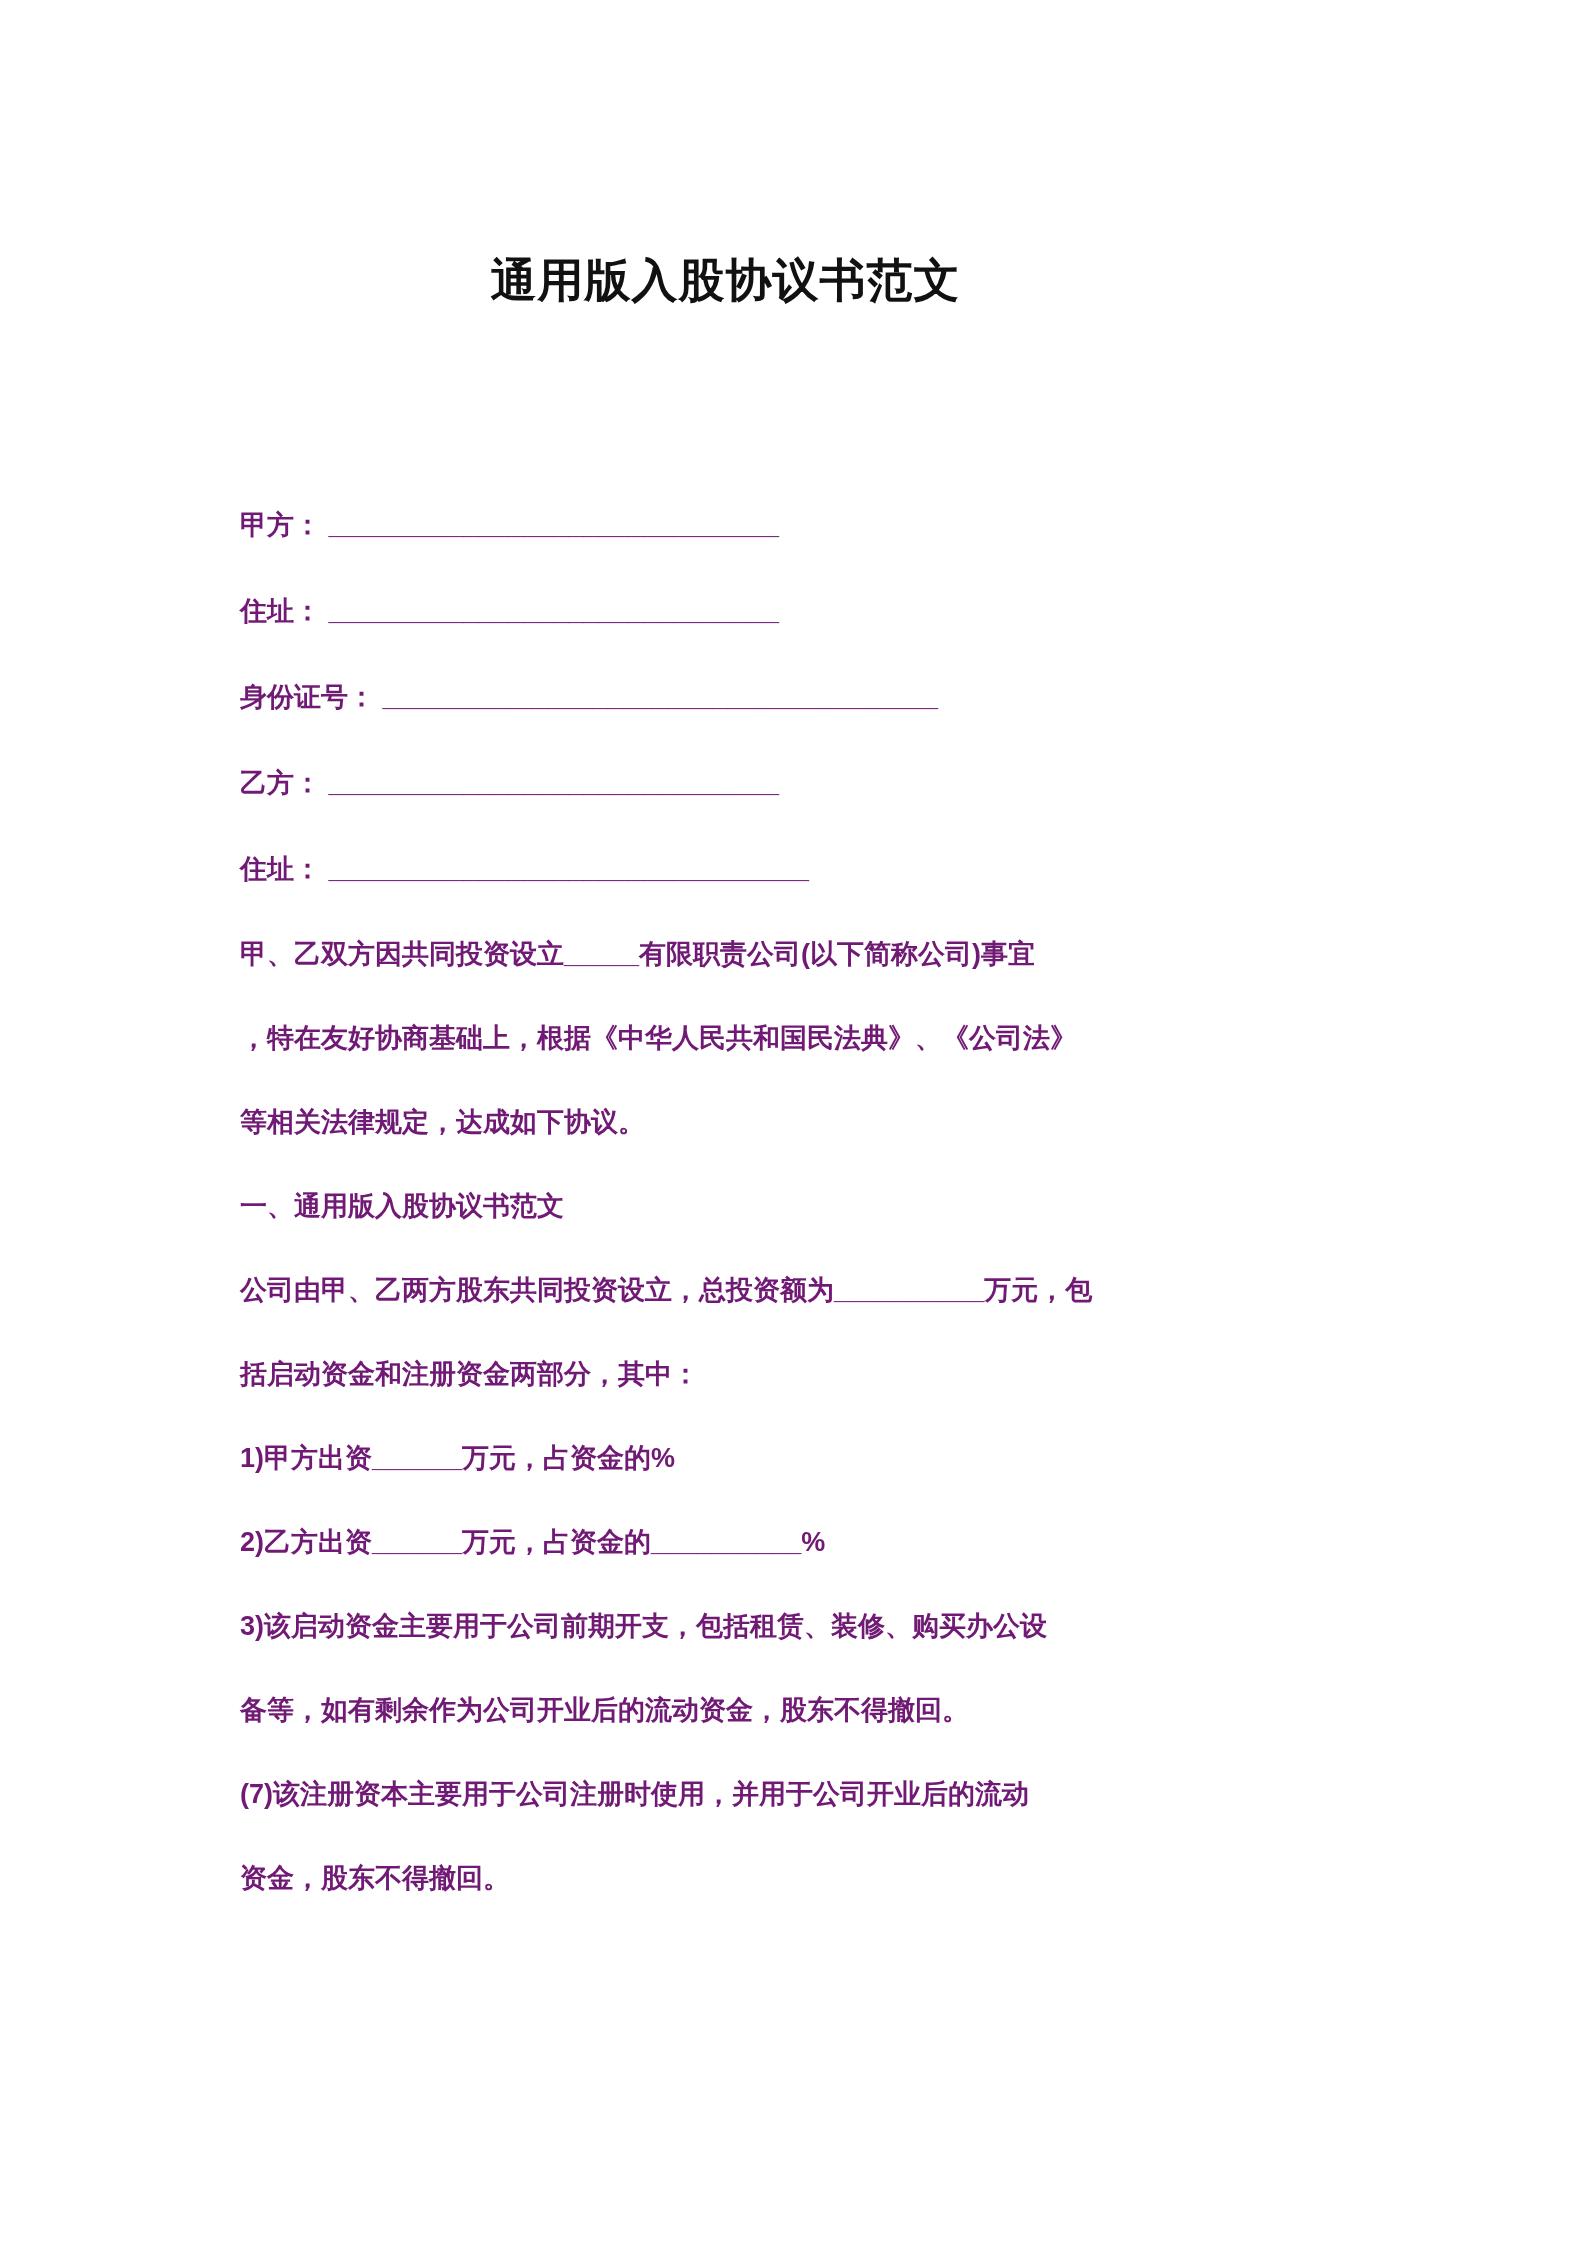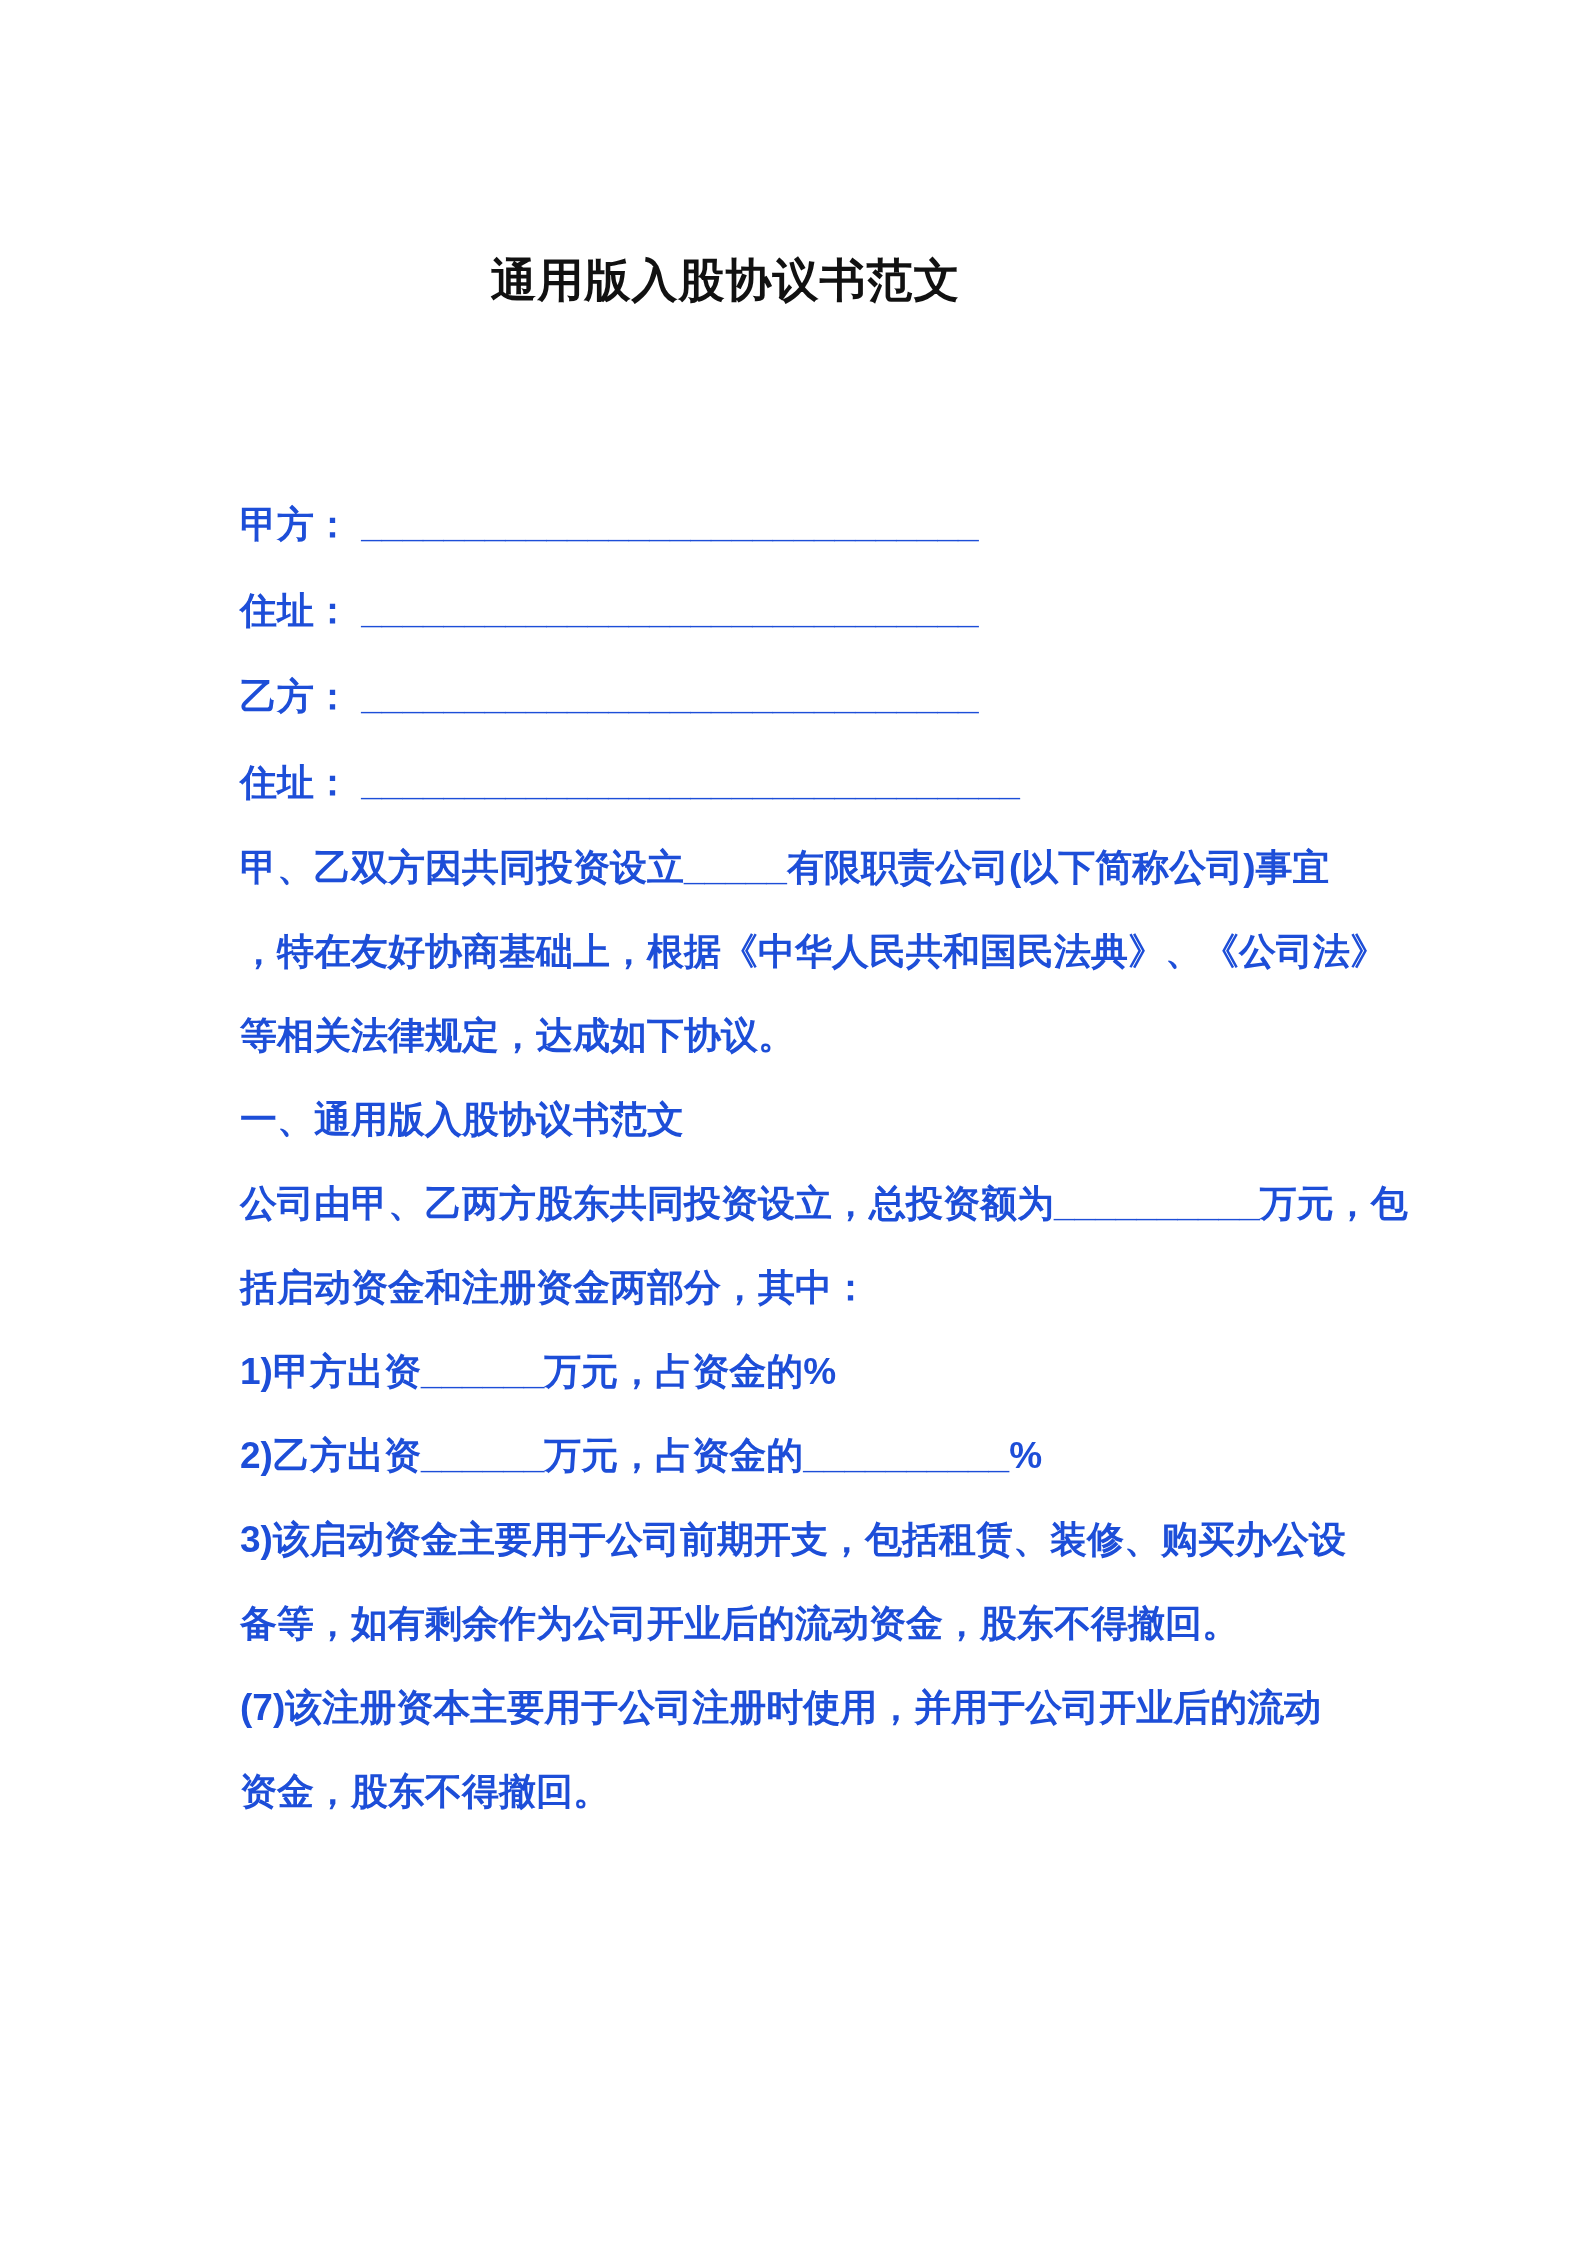--- a/index.html
+++ b/index.html
@@ -28,24 +28,24 @@
     letter-spacing: 1px;
     color: #111111;
   }
   .content {
     position: absolute;
     top: 482px;
     left: 240px;
     width: 1180px;
   }
   .line {
-    font-size: 37px;
+    font-size: 27px;
     font-weight: 600;
     white-space: nowrap;
-    color: #1d4ed8;
+    color: #701a75;
   }
   .form-line {
     line-height: 86px;
     height: 86px;
   }
   .body-line {
     line-height: 84px;
     height: 84px;
   }
 </style>
@@ -53,20 +53,21 @@
 <body>
 
 <div class="page">
 
   <h1 class="doc-title">通用版入股协议书范文</h1>
 
   <div class="content">
 
     <div class="line form-line">甲方： ______________________________</div>
     <div class="line form-line">住址： ______________________________</div>
+    <div class="line form-line">身份证号： _____________________________________</div>
     <div class="line form-line">乙方： ______________________________</div>
     <div class="line form-line">住址： ________________________________</div>
 
     <div class="line body-line">甲、乙双方因共同投资设立_____有限职责公司(以下简称公司)事宜</div>
     <div class="line body-line">，特在友好协商基础上，根据《中华人民共和国民法典》、《公司法》</div>
     <div class="line body-line">等相关法律规定，达成如下协议。</div>
 
     <div class="line body-line">一、通用版入股协议书范文</div>
 
     <div class="line body-line">公司由甲、乙两方股东共同投资设立，总投资额为__________万元，包</div>

